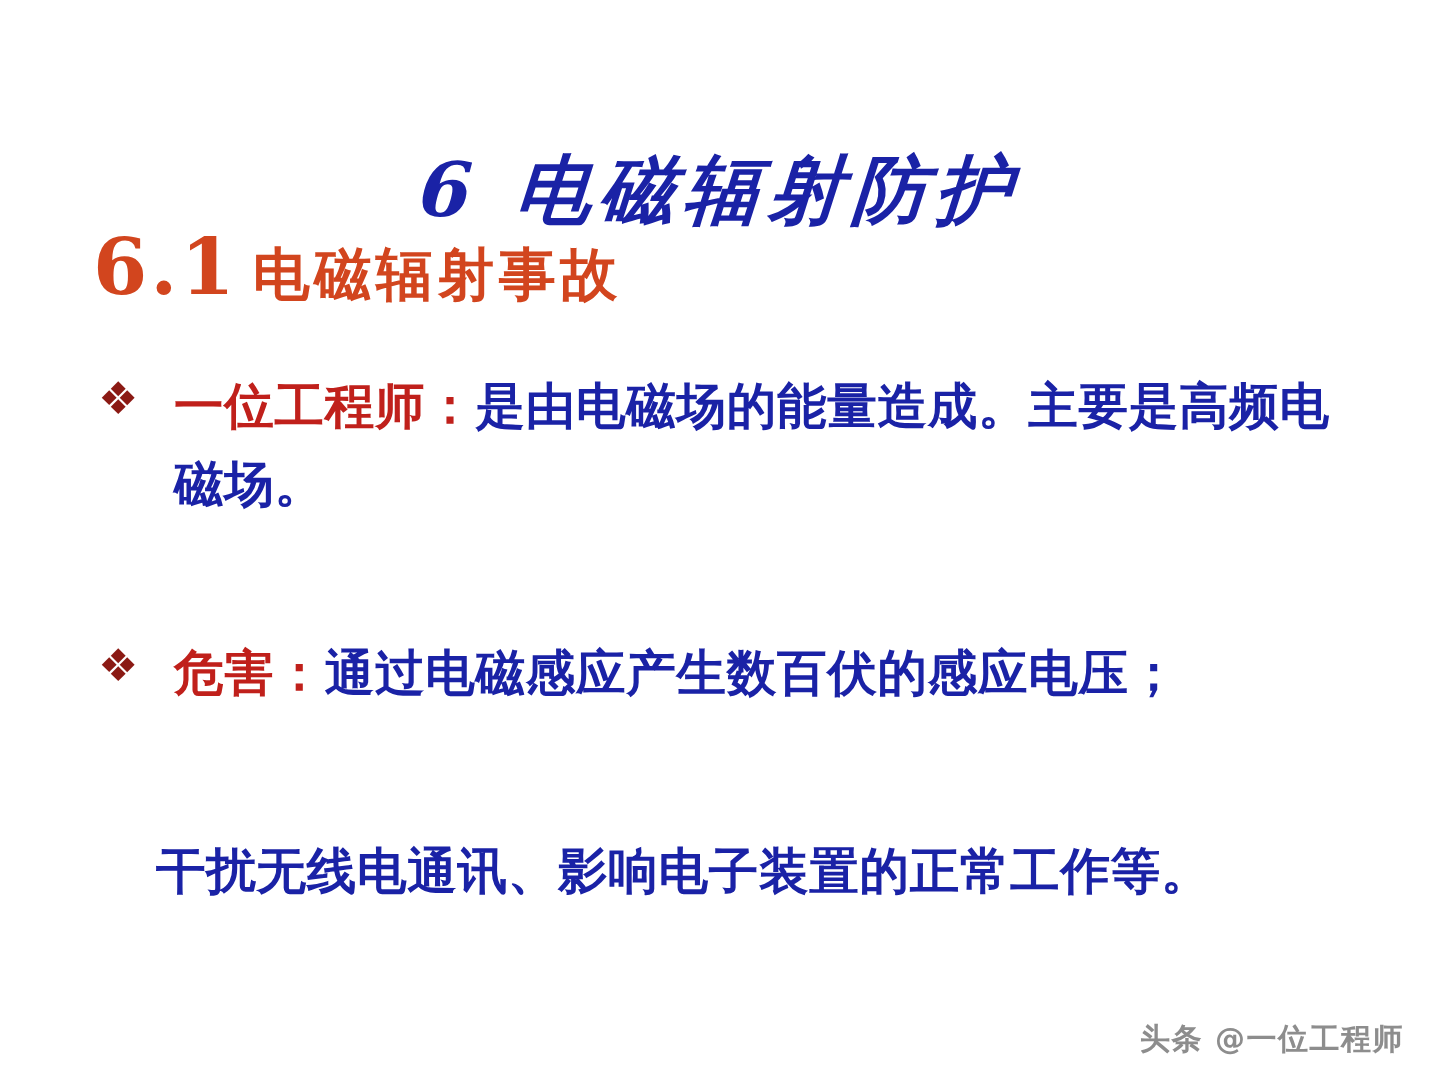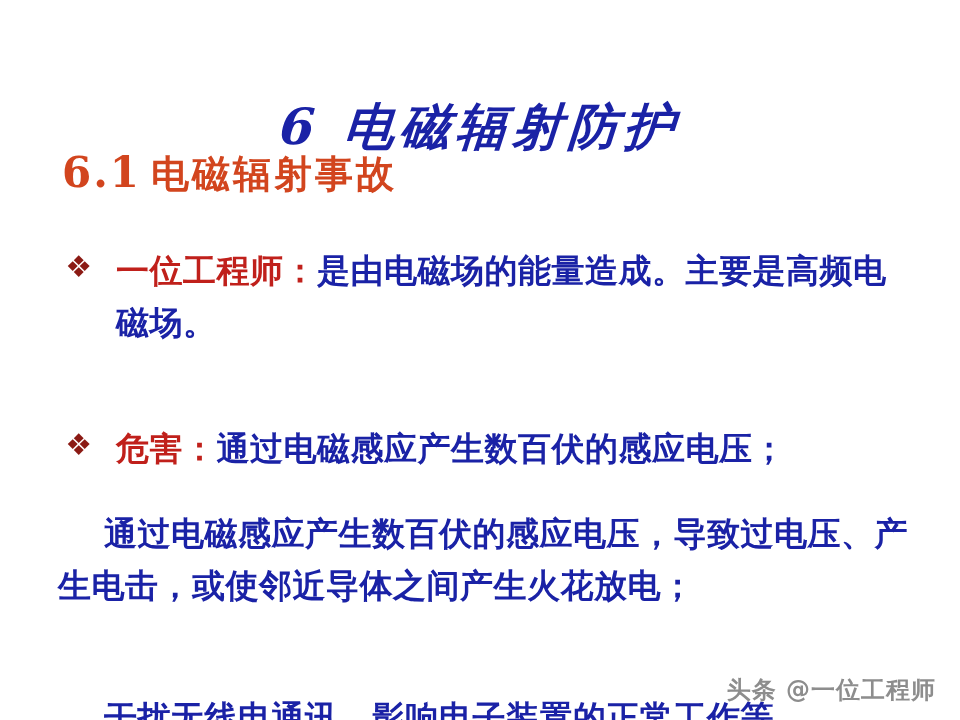--- a/index.html
+++ b/index.html
@@ -46,21 +46,21 @@
     color: #d2451e;
     font-family: "DejaVu Serif", "Liberation Serif", serif;
     font-size: 40px;
     font-weight: 700;
     line-height: 1.1;
     white-space: nowrap;
     letter-spacing: 2px;
   }
   .sub-heading .num {
     font-family: "DejaVu Serif", "Liberation Serif", serif;
-    font-size: 42px;
+    font-size: 52px;
     margin-right: 10px;
   }
   .sub-heading .cn {
     font-family: "DejaVu Sans", "Liberation Sans", sans-serif;
     font-weight: 700;
     font-size: 38px;
     letter-spacing: 3px;
   }
 
   
@@ -103,21 +103,21 @@
   }
   .gap-sm { height: 8px; }
   .gap-md { height: 14px; }
 
   
   .watermark {
     position: absolute;
     right: 24px;
     bottom: 14px;
     color: #8d8d8d;
-    font-size: 24px;
+    font-size: 20px;
     font-weight: 700;
     letter-spacing: 1px;
     white-space: nowrap;
     font-family: "DejaVu Sans", "Liberation Sans", sans-serif;
   }
 </style>
 </head>
 <body>
 
 <div class="slide">
@@ -133,23 +133,20 @@
     <p class="para bulleted">
       <span class="bullet-icon">❖</span><span class="lead-red">一位工程师：</span><span class="blue">是由电磁场的能量造成。主要是高频电磁场。</span>
     </p>
 
     <div class="gap-sm"></div>
 
     <p class="para bulleted">
       <span class="bullet-icon">❖</span><span class="lead-red">危害：</span><span class="blue">通过电磁感应产生数百伏的感应电压；</span>
     </p>
 
-    <p class="para indented">
-      <span class="blue">通过电磁感应产生数百伏的感应电压，导致过电压、产生电击，或使邻近导体之间产生火花放电；</span>
-    </p>
 
     <div class="gap-md"></div>
 
     <p class="para indented">
       <span class="blue">干扰无线电通讯、影响电子装置的正常工作等。</span>
     </p>
 
   </div>
 
   <div class="watermark">头条 @一位工程师</div>

